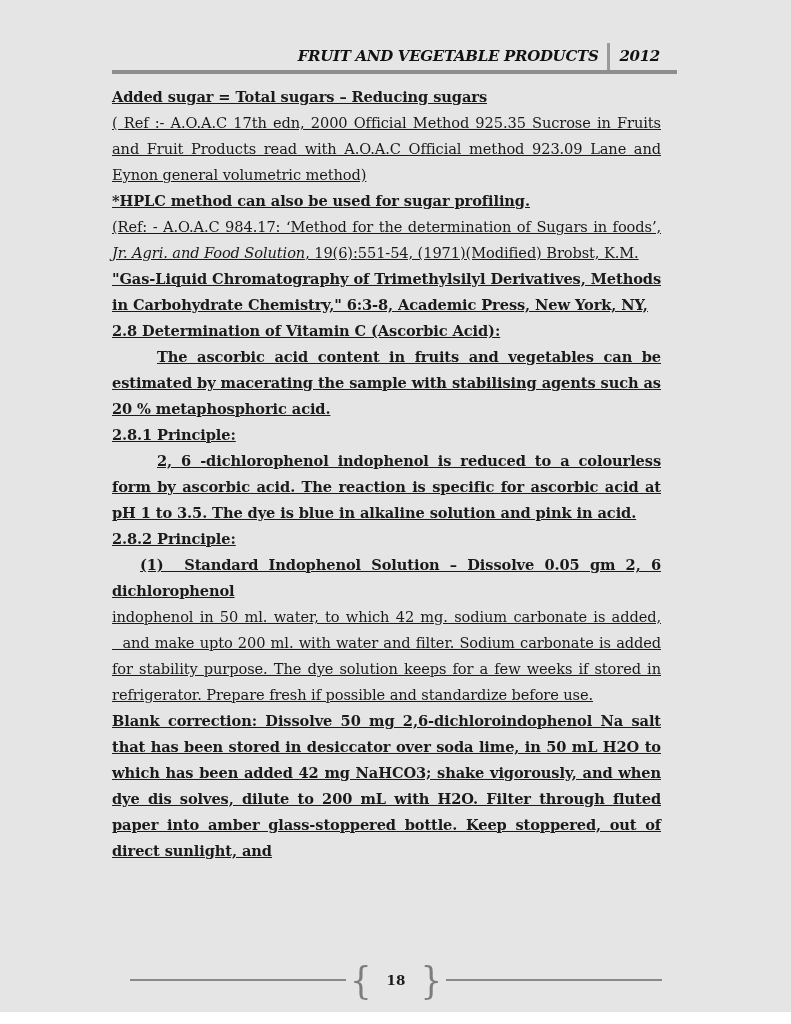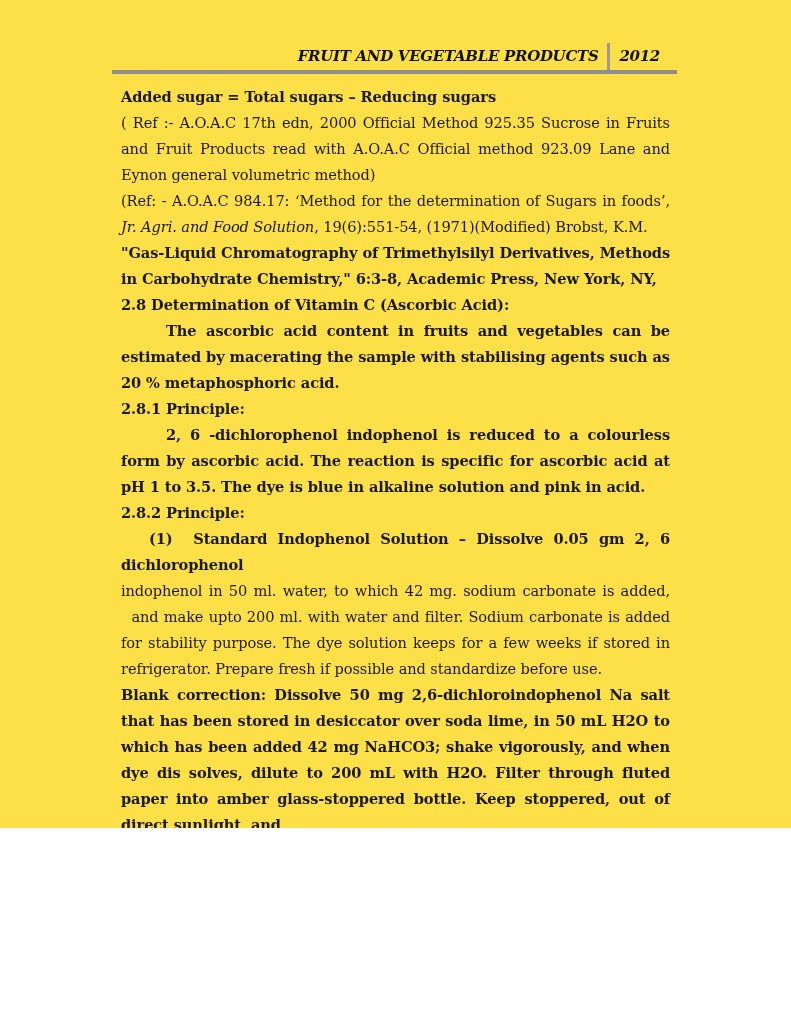--- a/index.html
+++ b/index.html
@@ -1,21 +1,21 @@
 <!DOCTYPE html>
 <html><head>
 <meta charset="utf-8">
 <style>
   * { margin: 0; padding: 0; box-sizing: border-box; }
   html, body { background: #ffffff; }
   .page {
     position: relative;
     width: 791px;
-    height: 828px;
-    background: #fde047;
+    height: 1012px;
+    background: #e5e5e5;
     font-family: "DejaVu Serif", serif;
     color: #1a1a1a;
     overflow: hidden;
     padding-left: 44px;
   }
   
   .header-row {
     position: absolute;
     top: 41px;
     right: 131px;
@@ -44,27 +44,28 @@
     position: absolute;
     left: 112px;
     top: 70px;
     width: 565px;
     height: 4px;
     background: #8e8e8e;
   }
   
   .content {
     position: absolute;
-    left: 121px;
+    left: 112px;
     top: 84px;
     width: 549px;
     font-size: 14.6px;
     line-height: 26px;
     text-align: justify;
     letter-spacing: -0.1px;
+    text-decoration: underline;
   }
   .content p { margin: 0; }
   .bold { font-weight: bold; }
   .it { font-style: italic; }
   .gap-1 { margin-top: 24px; }
   .gap-2 { margin-top: 25px; }
   .gap-3 { margin-top: 22px; }
   .indent { text-indent: 45px; }
   .indent-sm { text-indent: 28px; }
   .last-left { text-align-last: left; }
@@ -110,20 +111,21 @@
     <span class="header-year">2012</span>
   </div>
   <div class="header-rule"></div>
 
   <div class="content">
 
     <p class="bold last-left">Added sugar = Total sugars – Reducing sugars</p>
 
     <p class="gap-1">( Ref :- A.O.A.C 17th edn, 2000 Official Method 925.35 Sucrose in Fruits and Fruit Products read with A.O.A.C Official method 923.09 Lane and Eynon general volumetric method)</p>
 
+    <p class="bold last-left">*HPLC method can also be used for sugar profiling.</p>
 
     <p><span>(Ref: - A.O.A.C 984.17: ‘Method for the determination of Sugars in foods’, </span><span class="it">Jr. Agri. and Food Solution</span><span>, 19(6):551-54, (1971)(Modified) Brobst, K.M.</span></p>
 
     <p class="bold">"Gas-Liquid Chromatography of Trimethylsilyl Derivatives, Methods in Carbohydrate Chemistry," 6:3-8, Academic Press, New York, NY,</p>
 
 
     <p class="bold gap-2 last-left">2.8 Determination of Vitamin C (Ascorbic Acid):</p>
 
     <p class="bold gap-2 indent">The ascorbic acid content in fruits and vegetables can be estimated by macerating the sample with stabilising agents such as 20 % metaphosphoric acid.</p>
 

